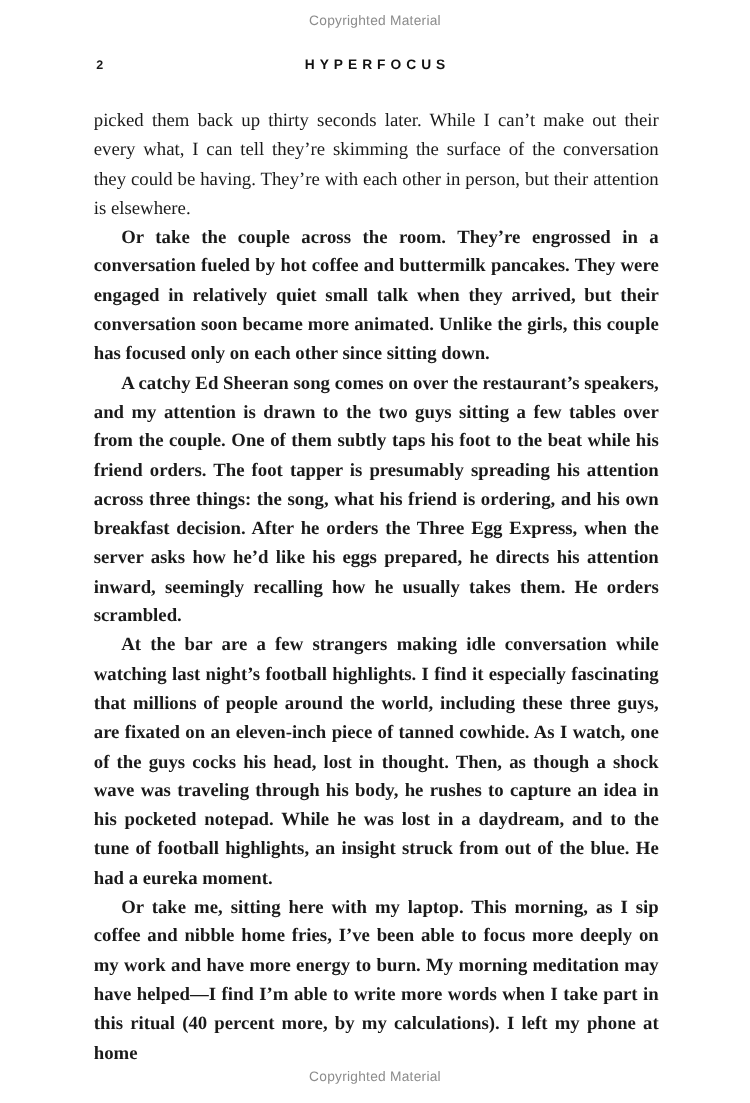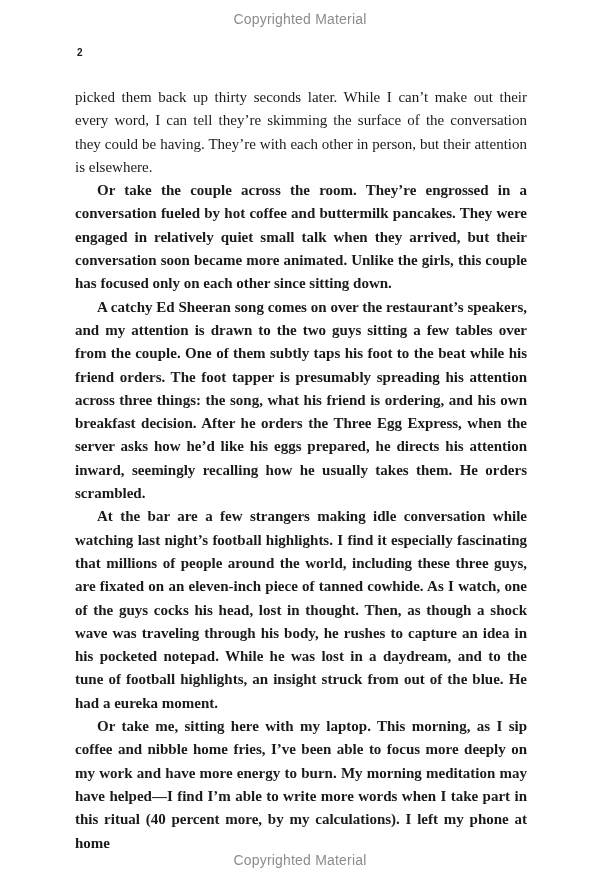--- a/index.html
+++ b/index.html
@@ -11,21 +11,21 @@
       position: relative;
       width: 600px;
       height: 882px;
       margin: 0 auto;
       background: #ffffff;
       overflow: hidden;
       box-sizing: border-box;
     }
     .copyright {
       font-family: "Liberation Sans", sans-serif;
-      font-size: 14px;
+      font-size: 11px;
       color: #8c8c8c;
       text-align: center;
       letter-spacing: 0.2px;
     }
     .copyright-top {
       position: absolute;
       top: 11px;
       left: 0;
       width: 100%;
     }
@@ -87,24 +87,25 @@
   </style>
 </head>
 <body>
 
 <div class="page">
 
   <div class="copyright copyright-top">Copyrighted Material</div>
 
   <div class="header-row">
     <span class="page-number">2</span>
+    <span class="running-head">HYPERFOCUS</span>
   </div>
 
   <div class="body-text">
-    <p>picked them back up thirty seconds later. While I can’t make out their every word, I can tell they’re skimming the surface of the conversation they could be having. They’re with each other in person, but their attention is elsewhere.</p>
+    <p>picked them back up thirty seconds later. While I can’t make out their every what, I can tell they’re skimming the surface of the conversation they could be having. They’re with each other in person, but their attention is elsewhere.</p>
     <p class="indent">Or take the couple across the room. They’re engrossed in a conversation fueled by hot coffee and buttermilk pancakes. They were engaged in relatively quiet small talk when they arrived, but their conversation soon became more animated. Unlike the girls, this couple has focused only on each other since sitting down.</p>
     <p class="indent">A catchy Ed Sheeran song comes on over the restaurant’s speakers, and my attention is drawn to the two guys sitting a few tables over from the couple. One of them subtly taps his foot to the beat while his friend orders. The foot tapper is presumably spreading his attention across three things: the song, what his friend is ordering, and his own breakfast decision. After he orders the Three Egg Express, when the server asks how he’d like his eggs prepared, he directs his attention inward, seemingly recalling how he usually takes them. He orders scrambled.</p>
     <p class="indent">At the bar are a few strangers making idle conversation while watching last night’s football highlights. I find it especially fascinating that millions of people around the world, including these three guys, are fixated on an eleven-inch piece of tanned cowhide. As I watch, one of the guys cocks his head, lost in thought. Then, as though a shock wave was traveling through his body, he rushes to capture an idea in his pocketed notepad. While he was lost in a daydream, and to the tune of football highlights, an insight struck from out of the blue. He had a eureka moment.</p>
     <p class="indent">Or take me, sitting here with my laptop. This morning, as I sip coffee and nibble home fries, I’ve been able to focus more deeply on my work and have more energy to burn. My morning meditation may have helped—I find I’m able to write more words when I take part in this ritual (40 percent more, by my calculations). I left my phone at home</p>
   </div>
 
   <div class="copyright copyright-bottom">Copyrighted Material</div>
 
 </div>
 

